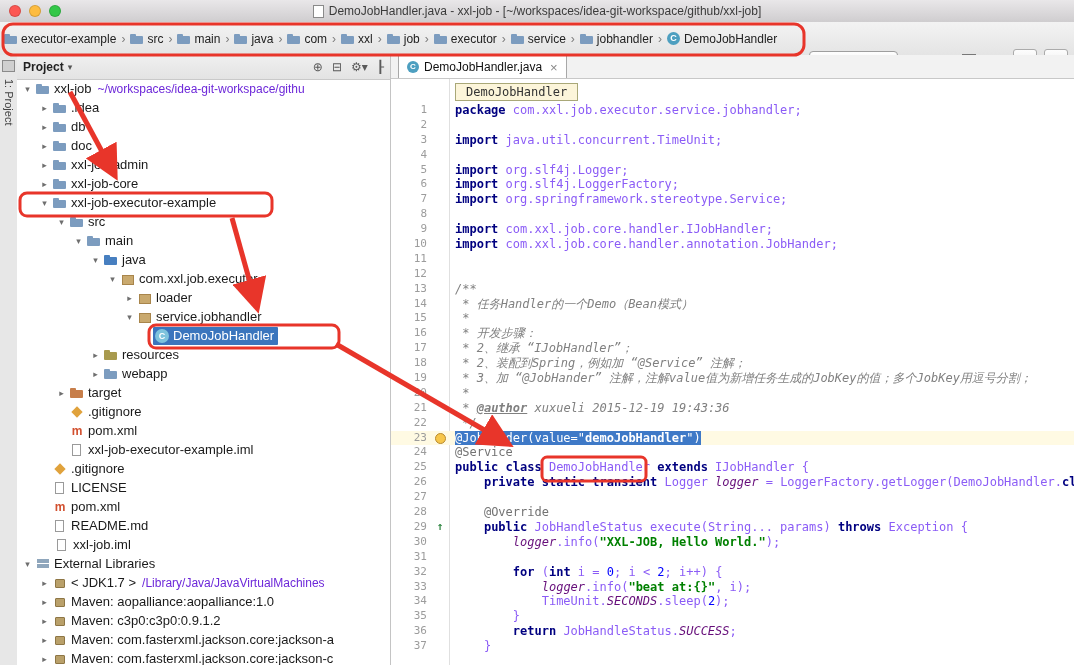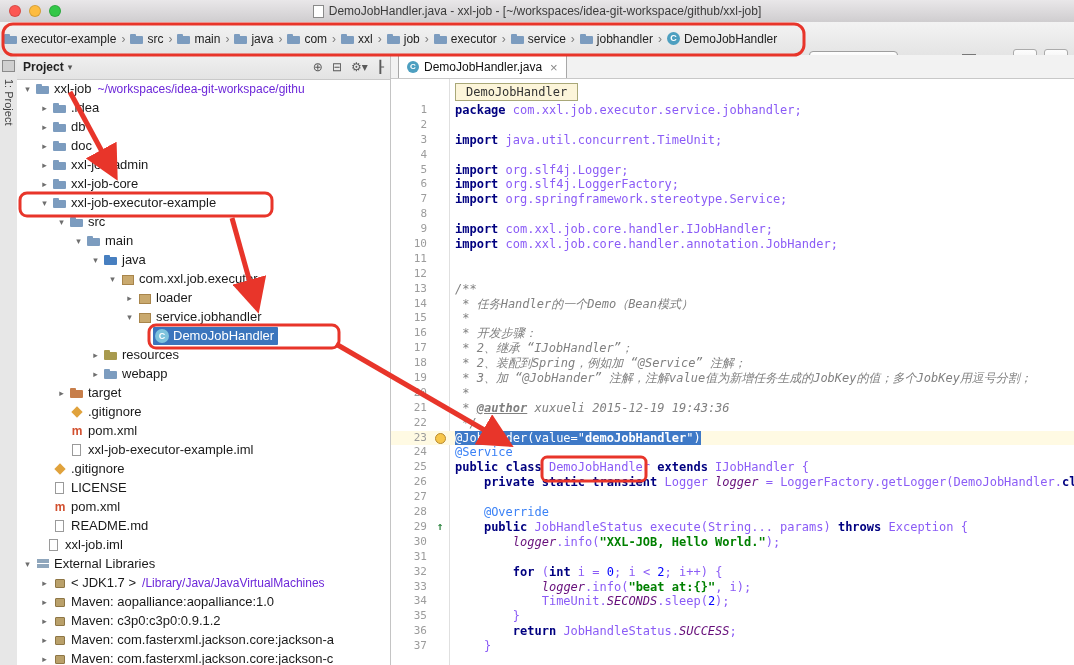--- a/index.html
+++ b/index.html
@@ -88,21 +88,21 @@
   .ln{display:inline-block;width:36px;text-align:right;color:#9C9C9C;font-size:11px;padding-right:4px;vertical-align:top;}
   .gut{display:inline-block;width:18px;text-align:center;vertical-align:top;}
   .gut.bulb::before{content:"";display:inline-block;width:9px;height:9px;border-radius:50%;background:#F7C64A;border:1px solid #B98A2F;margin-top:2px;}
   .gut.ovr{color:#2E8540;font-size:11px;font-weight:bold;}
   .ctext{display:inline-block;margin-left:6px;white-space:pre;}
   .tok-k{color:#000080;font-weight:bold;}
   .tok-p{color:#8b5cf6;}
   .tok-s{color:#008000;font-weight:bold;}
   .tok-c{color:#808080;font-style:italic;}
   .tok-cd{color:#808080;font-style:italic;font-weight:bold;text-decoration:underline;}
-  .tok-a{color:#3b82f6;}
+  .tok-a{color:#737373;}
   .tok-d{color:#0000FF;}
   .tok-f{color:#660E7A;font-style:italic;}
   .tok-sel{background:#3E79C7;color:#fff;}
   .tok-selb{background:#3E79C7;color:#fff;font-weight:bold;}
 
   
   .annot{position:absolute;left:0;top:0;z-index:60;pointer-events:none;}
 </style>
 </head>
 <body>
@@ -384,21 +384,21 @@
             <span class="tlabel">pom.xml</span>
           </span>
         </div>
         <div class="tree-row" style="padding-left: 21px;">
           <span class="arrow"></span>
           <span class="core">
             <span class="ic file"></span>
             <span class="tlabel">README.md</span>
           </span>
         </div>
-        <div class="tree-row" style="padding-left: 15px;">
+        <div class="tree-row" style="padding-left: 23px;">
           <span class="arrow"></span>
           <span class="core">
             <span class="ic file"></span>
             <span class="tlabel">xxl-job.iml</span>
           </span>
         </div>
         <div class="tree-row" style="padding-left: 4px;">
           <span class="arrow">▾</span>
           <span class="core">
             <span class="ic libs"></span>

